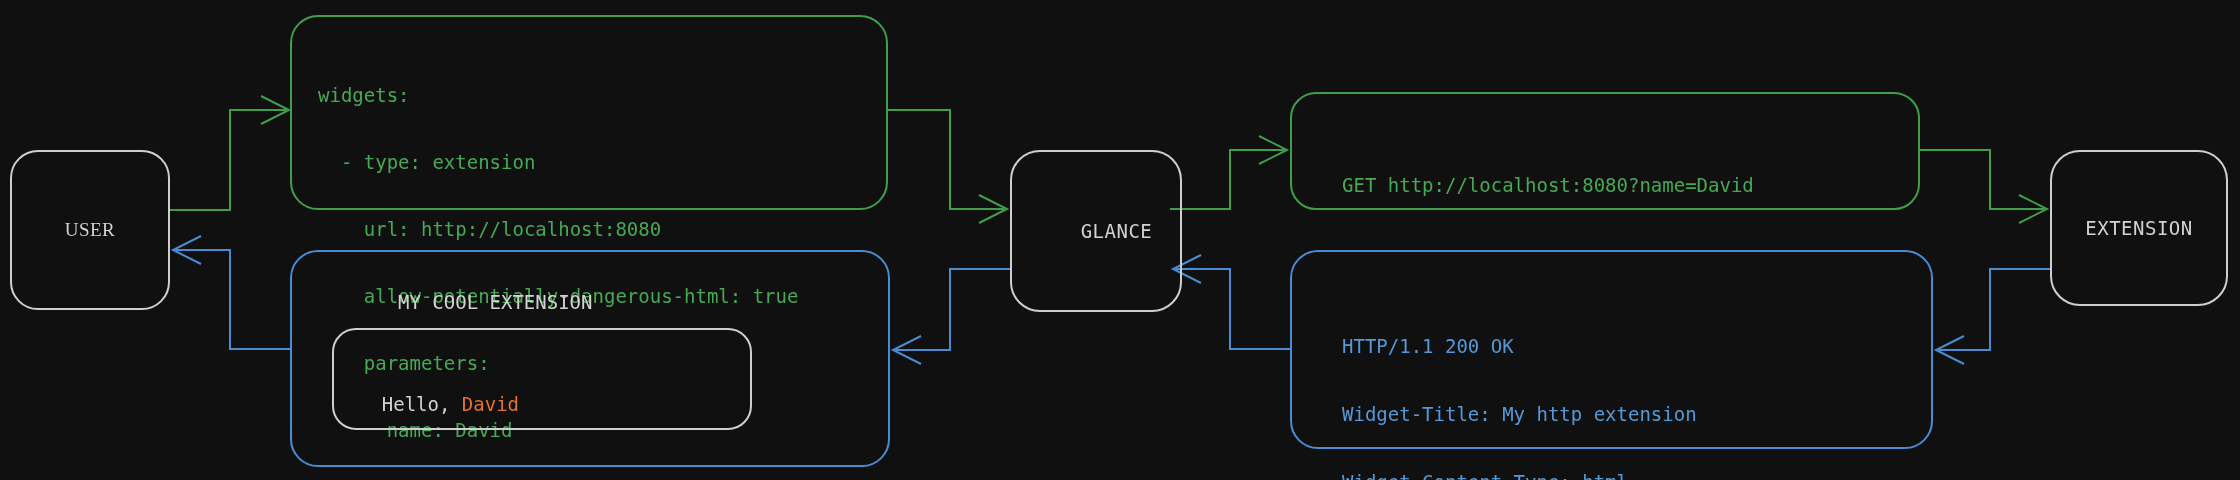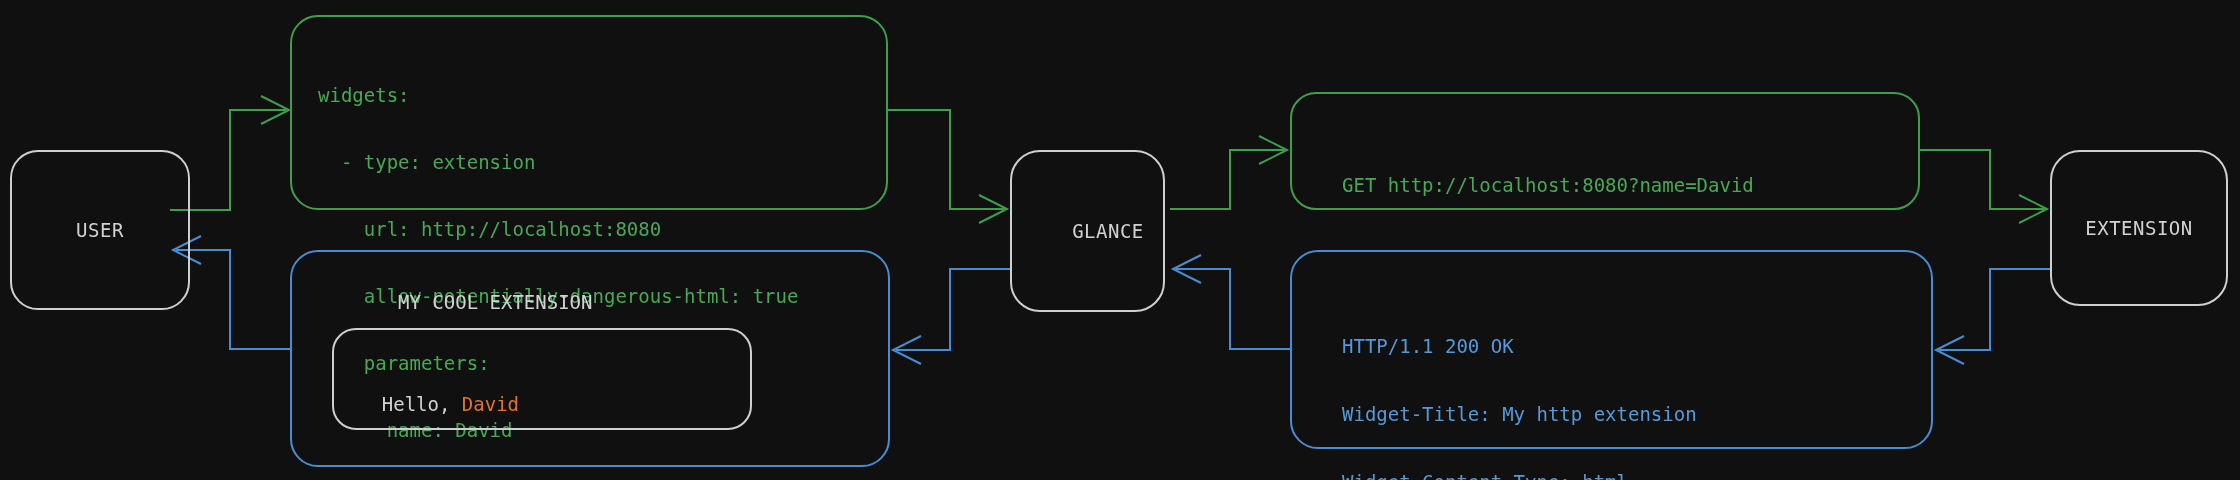--- a/index.html
+++ b/index.html
@@ -57,24 +57,24 @@
     <path class="wire blue" d="M1290 349 H1230 V269 H1176"></path>
     <path class="wire blue" d="M1201 255 L1173 269 L1201 283"></path>
 
     <path class="wire blue" d="M1010 269 H950 V350 H896"></path>
     <path class="wire blue" d="M921 336 L893 350 L921 364"></path>
 
     <path class="wire blue" d="M290 349 H230 V250 H176"></path>
     <path class="wire blue" d="M201 236 L173 250 L201 264"></path>
   </svg>
 
-  <div class="box node" style="left:10px;top:150px;width:180px;height:160px;">
+  <div class="box node" style="left:10px;top:150px;width:160px;height:160px;font-family:Liberation Serif, serif;">
     <span class="label">USER</span>
   </div>
-  <div class="box node" style="left:1010px;top:150px;width:155px;height:162px;border-radius:30px;padding-left:41px;">
+  <div class="box node" style="left:1010px;top:150px;width:172px;height:162px;border-radius:30px;padding-left:41px;">
     <span class="label">GLANCE</span>
   </div>
   <div class="box node" style="left:2050px;top:150px;width:178px;height:156px;border-radius:30px;">
     <span class="label">EXTENSION</span>
   </div>
 
   <div class="box green" style="left:290px;top:15px;width:598px;height:195px;"></div>
   <div class="code green" style="left:318px;top:40px;">
     <div class="ln">widgets:</div>
     <div class="ln">  - type: extension</div>

